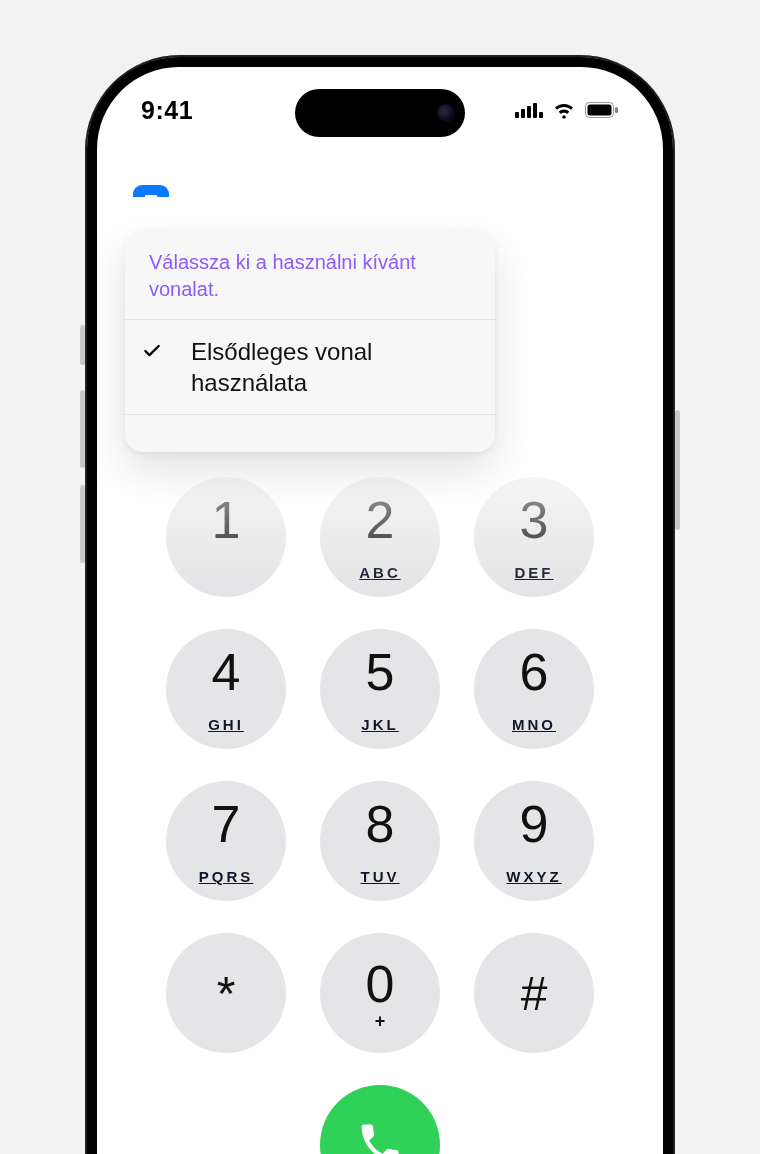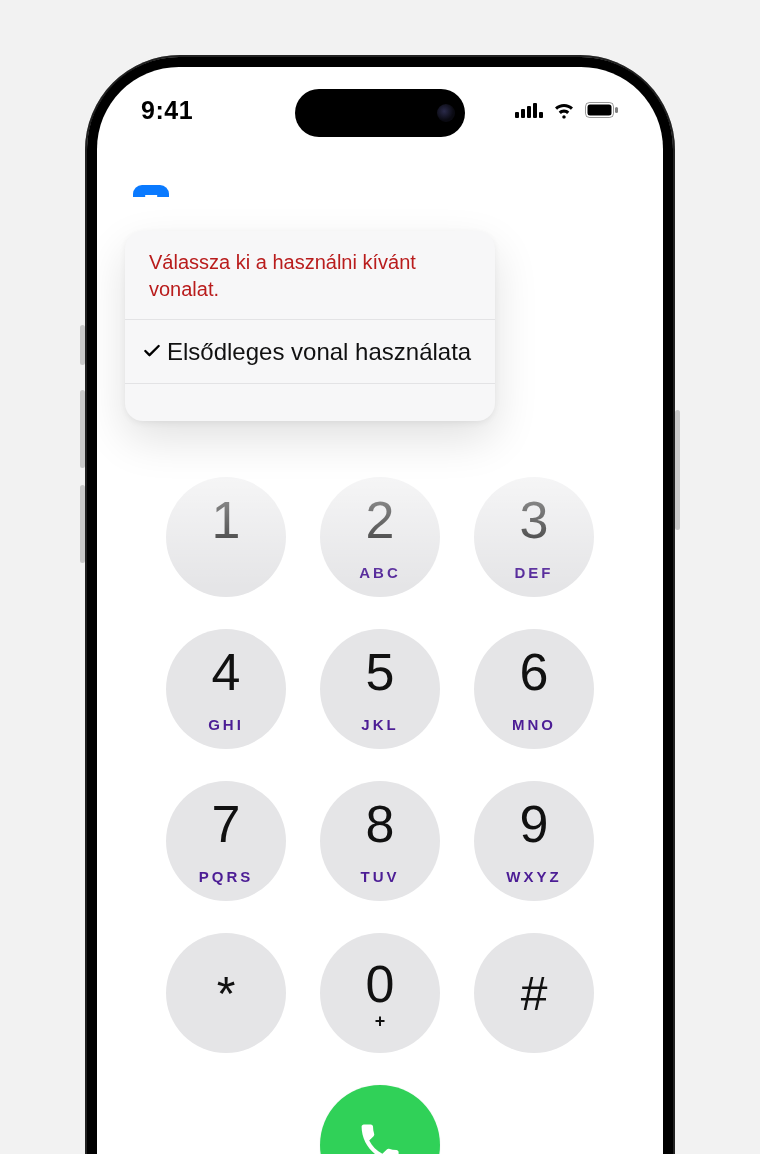--- a/index.html
+++ b/index.html
@@ -113,33 +113,34 @@
     width: 370px;
     background: #f7f7f8;
     border-radius: 18px;
     box-shadow: 0 18px 45px rgba(0,0,0,0.12), 0 2px 6px rgba(0,0,0,0.06);
     overflow: hidden;
     z-index: 20;
   }
   .line-menu .menu-header {
     padding: 18px 24px 16px 24px;
     font-size: 20px;
-    color: #b91c1c;
+    color: #8b5cf6;
     line-height: 1.35;
     border-bottom: 1px solid #e3e3e5;
   }
   .line-menu .menu-item {
     display: flex;
     align-items: flex-start;
     padding: 16px 20px 16px 12px;
     font-size: 24px;
     color: #111;
     line-height: 1.3;
     cursor: pointer;
     border-bottom: 1px solid #e3e3e5;
+    gap: 24px;
   }
   .line-menu .menu-item:last-child { border-bottom: none; }
   .line-menu .check {
     width: 30px;
     flex-shrink: 0;
     display: flex;
     justify-content: center;
     padding-top: 5px;
   }
   .line-menu .check svg { width: 20px; height: 20px; }
@@ -172,24 +173,25 @@
   }
   .key .digit {
     font-size: 52px;
     line-height: 1;
     color: #111;
     font-weight: 400;
   }
   .key .letters {
     font-size: 15px;
     letter-spacing: 3px;
-    color: #4c1d95;
+    color: #0f172a;
     font-weight: 600;
     margin-top: 18px;
     height: 16px;
+    text-decoration: underline;
   }
   .key .plus {
     font-size: 18px;
     font-weight: 600;
     color: #111;
     line-height: 1;
     margin-top: 2px;
     height: 16px;
   }
   .key .sym {

